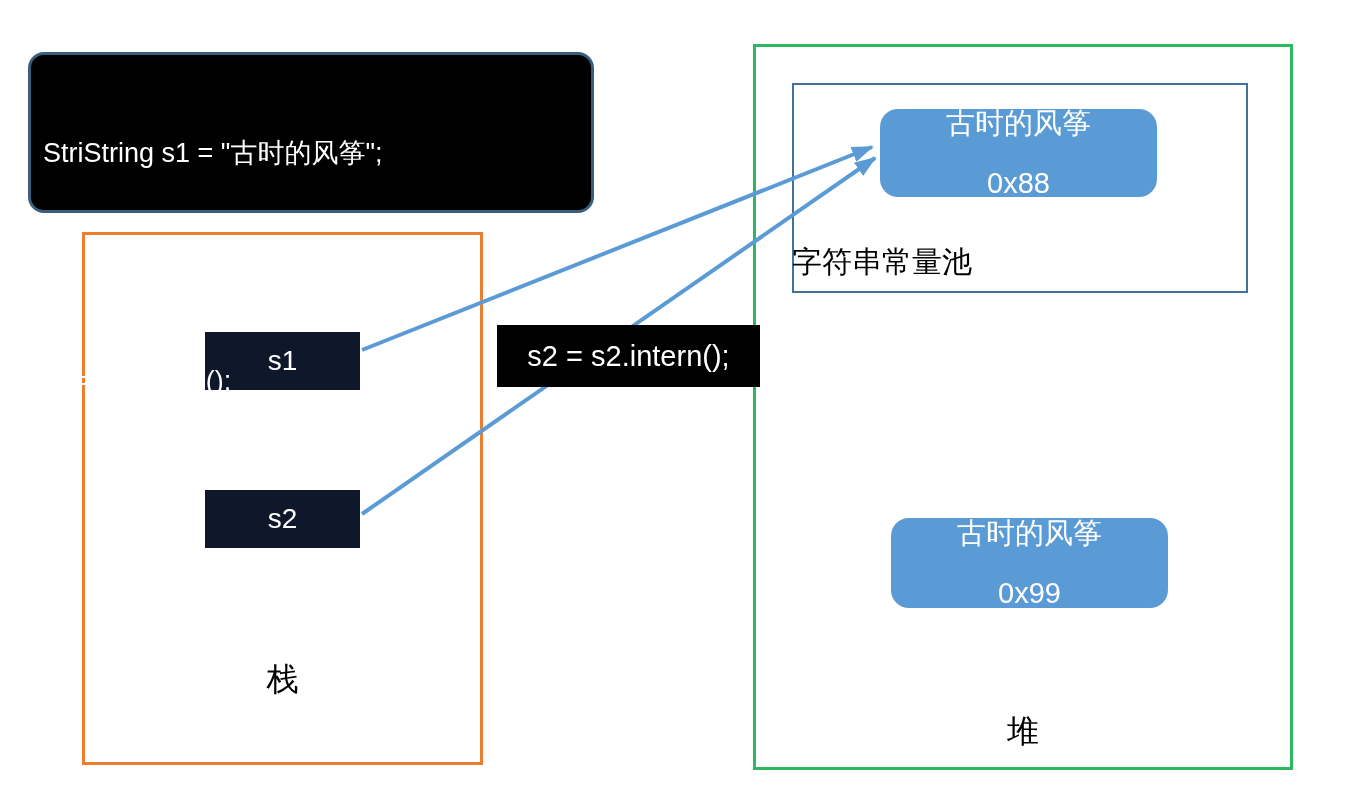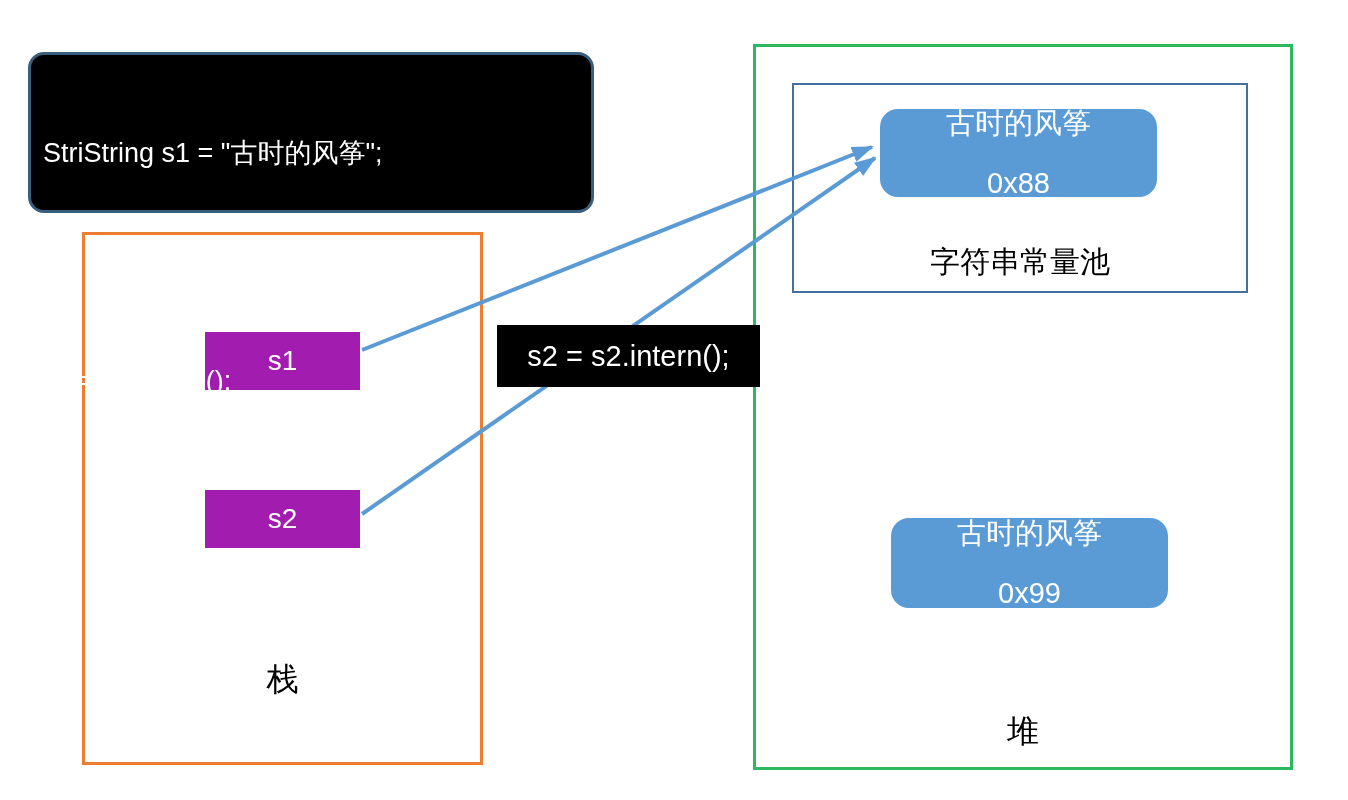--- a/index.html
+++ b/index.html
@@ -18,34 +18,34 @@
   }
   .code-line{height:38px;}
 
   
   .stack-box{left:82px;top:232px;width:401px;height:533px;border:3px solid #ED7D31;z-index:1;}
   .stack-label{left:82px;top:658px;width:401px;text-align:center;
     font-size:32px;color:#000;z-index:2;}
 
   
   .var-box{
-    width:155px;height:58px;background:#a21caf;color:#ffffff;
+    width:155px;height:58px;background:#0f172a;color:#ffffff;
     font-size:28px;display:flex;align-items:center;justify-content:center;z-index:2;
   }
   .var-s1{left:205px;top:332px;}
   .var-s2{left:205px;top:490px;text-align:center;}
 
   
   .heap-box{left:753px;top:44px;width:540px;height:726px;border:3px solid #2DB75F;z-index:1;}
   .heap-label{left:753px;top:710px;width:540px;text-align:center;
     font-size:32px;color:#000;z-index:2;}
 
   
   .pool-box{left:792px;top:83px;width:456px;height:210px;border:2px solid #41719C;z-index:1;}
-  .pool-label{left:792px;top:242px;width:456px;text-align:center;
+  .pool-label{left:792px;top:242px;width:456px;text-align:left;
     font-size:30px;color:#000;z-index:2;}
 
   
   .obj-box{
     width:277px;background:#5B9BD5;color:#ffffff;border-radius:18px;
     font-size:29px;line-height:38px;text-align:center;
     display:flex;flex-direction:column;align-items:center;justify-content:center;z-index:2;gap:22px;
   }
   .obj-88{left:880px;top:109px;height:88px;}
   .obj-99{left:891px;top:518px;height:90px;}

